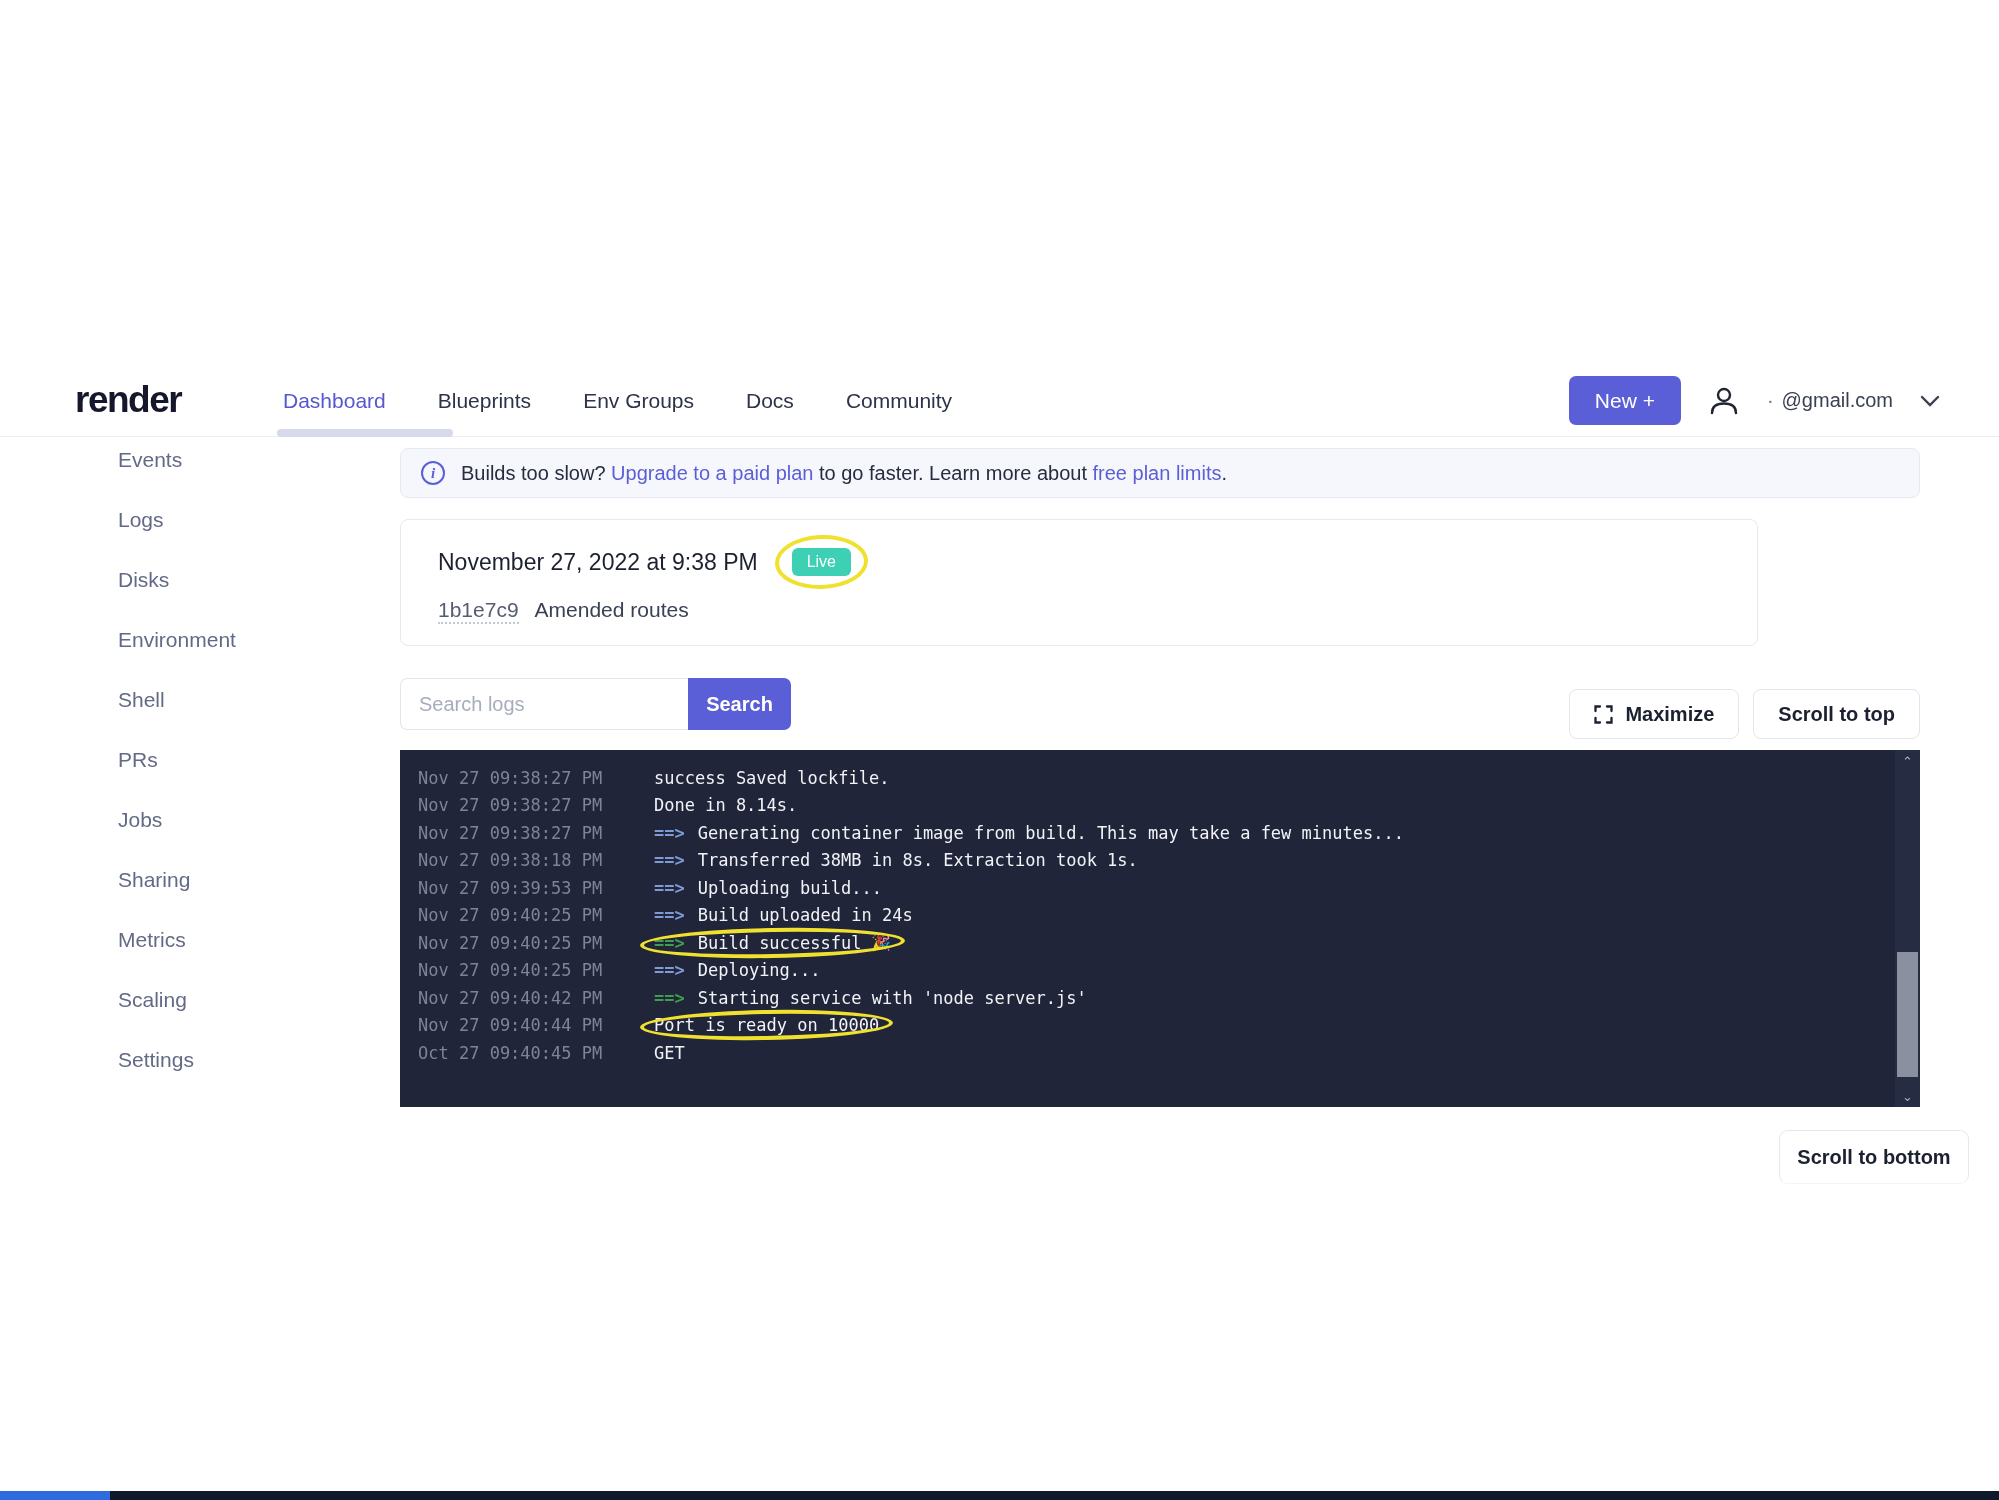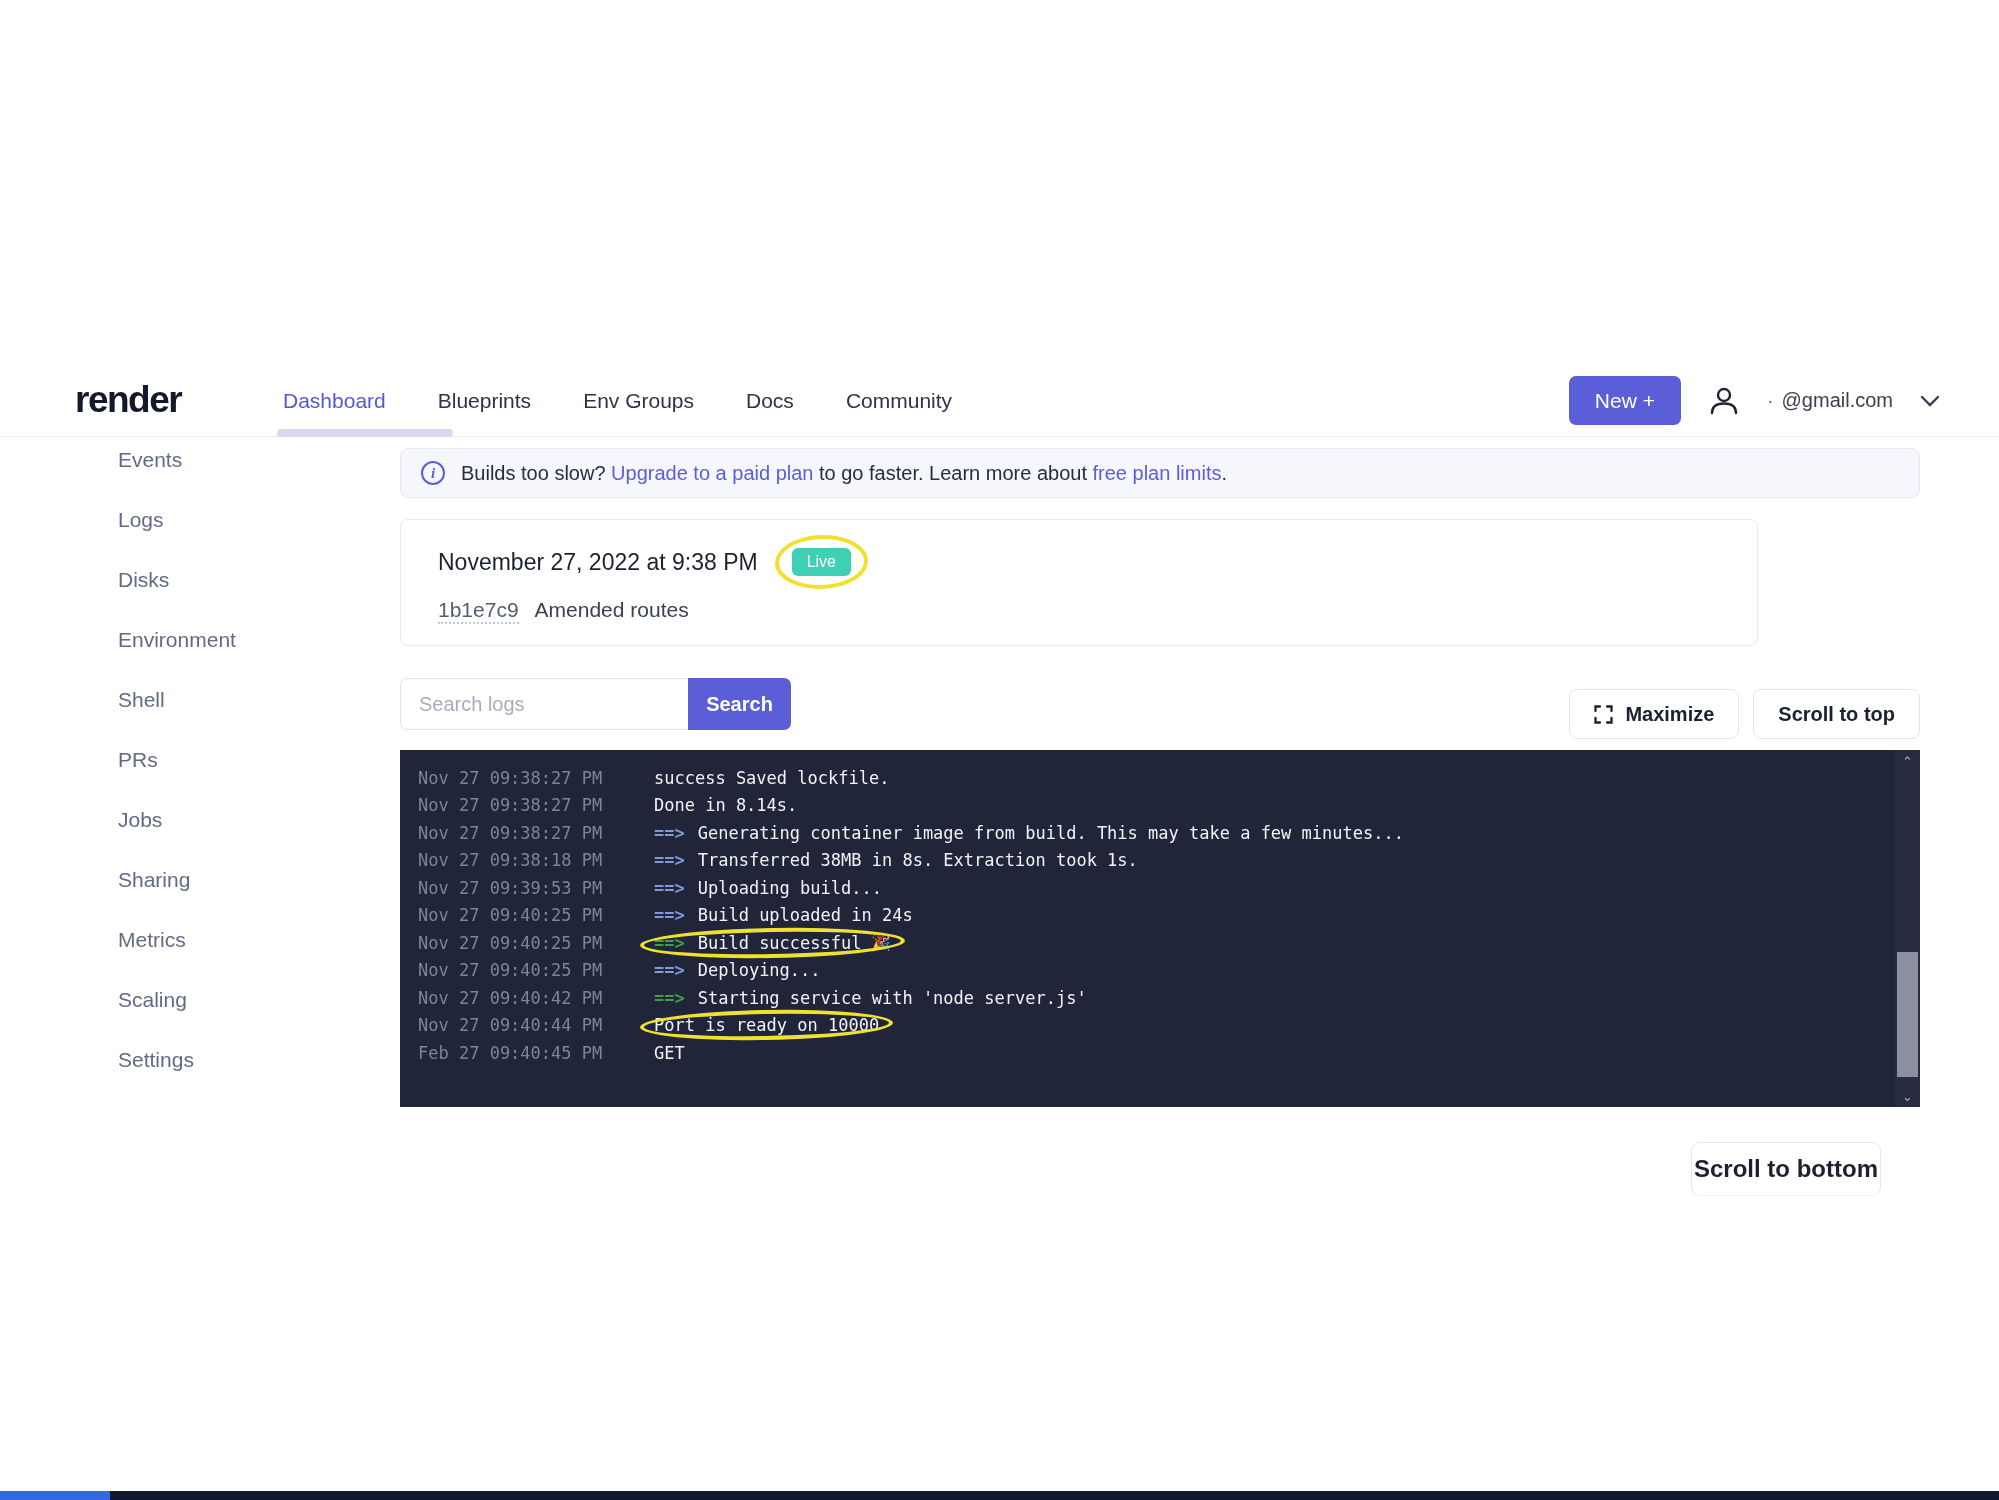--- a/index.html
+++ b/index.html
@@ -84,24 +84,24 @@
   .log-emoji { margin-left:10px; font-size:16px; }
   .log-ellipse { top:-5px; bottom:-5px; left:-14px; right:-14px; transform:rotate(-1deg); }
 
   .scrollbar { position:absolute; top:0; right:0; width:25px; height:357px; background:#262c42; }
   .sb-arrow { position:absolute; left:0; width:25px; height:22px; display:flex; align-items:center;
               justify-content:center; color:#aab0c0; font-size:13px; cursor:pointer; }
   .sb-up { top:0; }
   .sb-down { bottom:0; }
   .sb-thumb { position:absolute; left:2px; right:2px; top:202px; height:125px; background:#8b90a0; cursor:grab; }
 
-  .scroll-bottom-btn { position:absolute; left:1691px; top:1130px; width:190px; height:54px;
+  .scroll-bottom-btn { position:absolute; left:1779px; top:1130px; width:190px; height:54px;
                        background:#fff; border:1px solid #e6e8f0; border-bottom-color:#f3f4f8;
-                       border-radius:9px; font-size:24px; font-weight:bold; color:#1c2130;
-                       cursor:pointer; font-family:inherit;margin-top:12px; }
+                       border-radius:9px; font-size:20px; font-weight:bold; color:#1c2130;
+                       cursor:pointer; font-family:inherit; }
 
   
   .bottom-bar { position:absolute; left:0; bottom:0; width:1999px; height:9px; background:#10182b; }
   .bottom-bar-accent { position:absolute; left:0; top:0; width:110px; height:9px; background:#2e6bdf; }
 </style>
 </head>
 <body>
 
 <div class="page">
 
@@ -299,21 +299,21 @@
         <div class="log-line">
           <span class="log-time">Nov 27 09:40:44 PM</span>
           <span class="msg-group">
             
             <span class="log-msg">Port is ready on 10000</span>
             
             <span class="ellipse log-ellipse"></span>
           </span>
         </div>
         <div class="log-line">
-          <span class="log-time">Feb 27 09:40:45 PM</span>
+          <span class="log-time">Oct 27 09:40:45 PM</span>
           <span class="msg-group">
             
             <span class="log-msg">GET</span>
             
             
           </span>
         </div>
       </div>
     <div class="scrollbar">
       <div class="sb-arrow sb-up">⌃</div>

